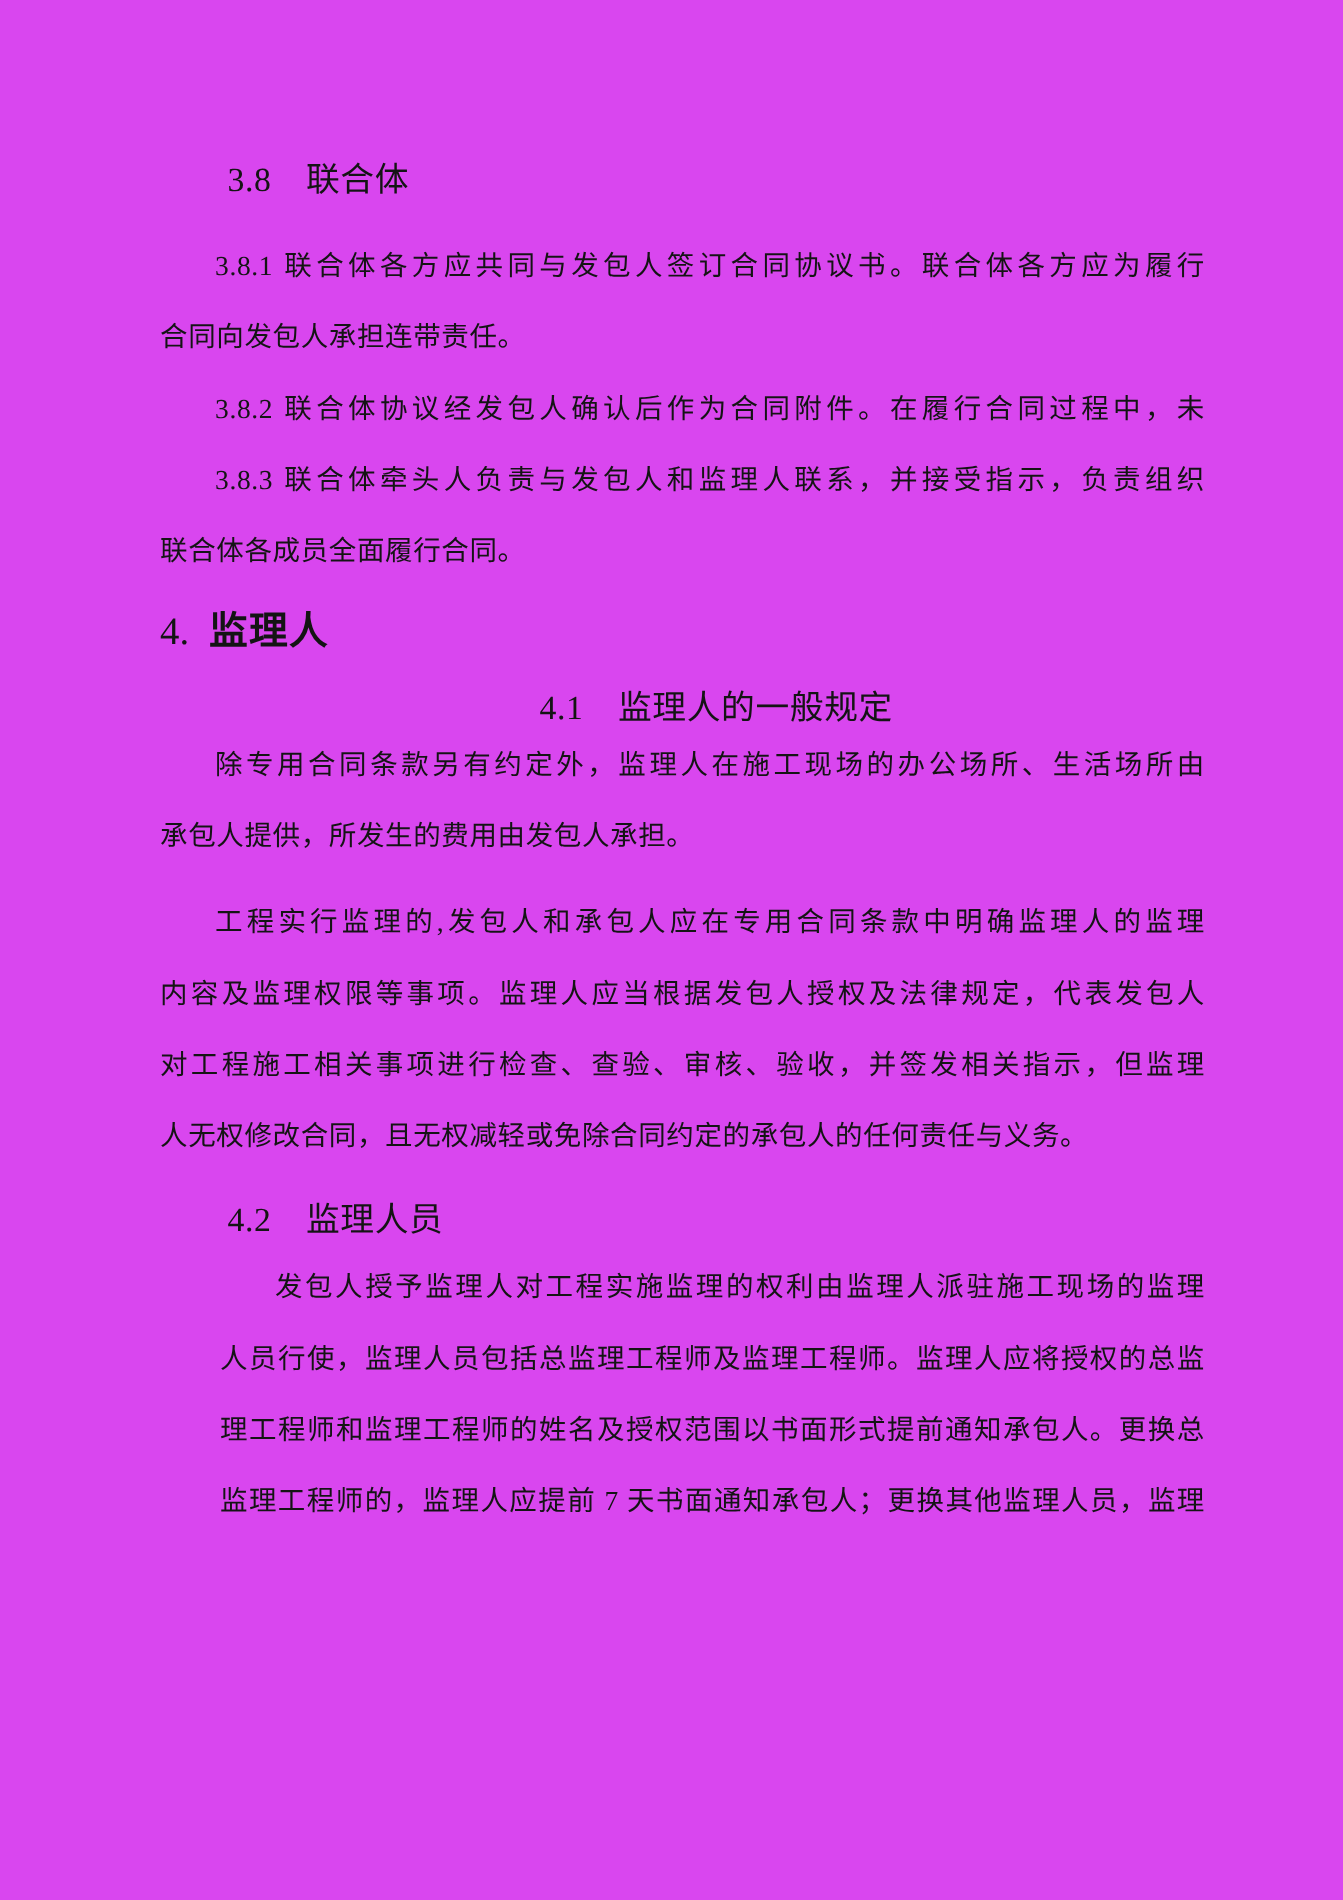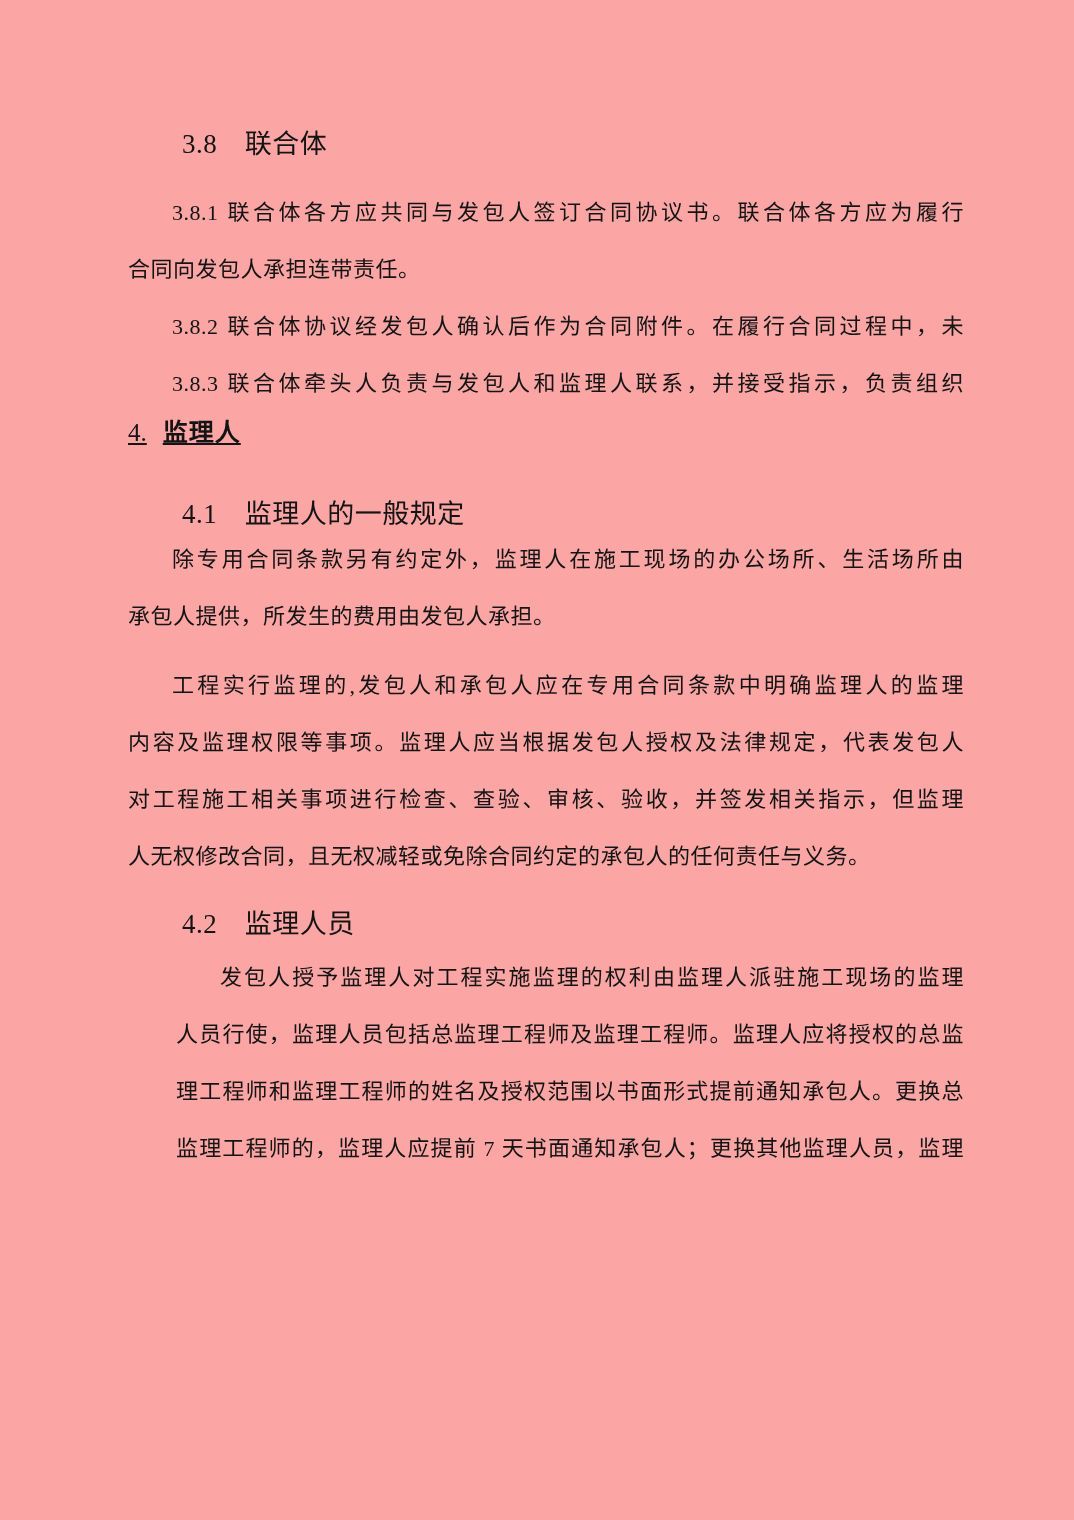--- a/index.html
+++ b/index.html
@@ -7,47 +7,47 @@
   html, body {
     background: #ffffff;
     font-family: "Liberation Serif", "DejaVu Serif", serif;
   }
 
   .page {
     position: relative;
     width: 1074px;
     height: 1520px;
     margin: 0 auto;
-    background: #fca5a5;
+    background: #d946ef;
     color: #141414;
     padding-left: 128px;
     padding-right: 110px;
     overflow: hidden;
   }
 
   
   .h-sub {
     font-size: 27px;
     line-height: 32px;
     font-weight: 400;
     text-indent: 2em;
     letter-spacing: 0.5px;
   }
   .h-38  { margin-top: 128px; }
-  .h-41  { margin-top: 44px;  line-height: 34px; }
+  .h-41  { margin-top: 24px;  line-height: 34px; text-align: center; }
   .h-42  { margin-top: 22px;  line-height: 34px; }
 
   
   .h-chapter {
-    font-size: 25px;
+    margin-top: 16px;
+    font-size: 31px;
     line-height: 40px;
     font-weight: 700;
     font-family: "Liberation Sans", "DejaVu Sans", sans-serif;
     letter-spacing: 1px;
-    text-decoration: underline;
   }
   .h-chapter .h-num {
     font-family: "Liberation Serif", "DejaVu Serif", serif;
     font-weight: 400;
     margin-right: 16px;
     letter-spacing: 0;
   }
 
   
   .para { margin-top: 0; }
@@ -78,20 +78,21 @@
     <div class="bline first">3.8.1 联合体各方应共同与发包人签订合同协议书。联合体各方应为履行</div>
     <div class="bline last">合同向发包人承担连带责任。</div>
   </div>
 
   <div class="para">
     <div class="bline first">3.8.2 联合体协议经发包人确认后作为合同附件。在履行合同过程中，未</div>
   </div>
 
   <div class="para">
     <div class="bline first">3.8.3 联合体牵头人负责与发包人和监理人联系，并接受指示，负责组织</div>
+    <div class="bline last">联合体各成员全面履行合同。</div>
   </div>
 
   <div class="h-chapter">
     <span class="h-num">4.</span><span>监理人</span>
   </div>
 
   <div class="h-sub h-41">4.1　监理人的一般规定</div>
 
   <div class="para">
     <div class="bline first">除专用合同条款另有约定外，监理人在施工现场的办公场所、生活场所由</div>

